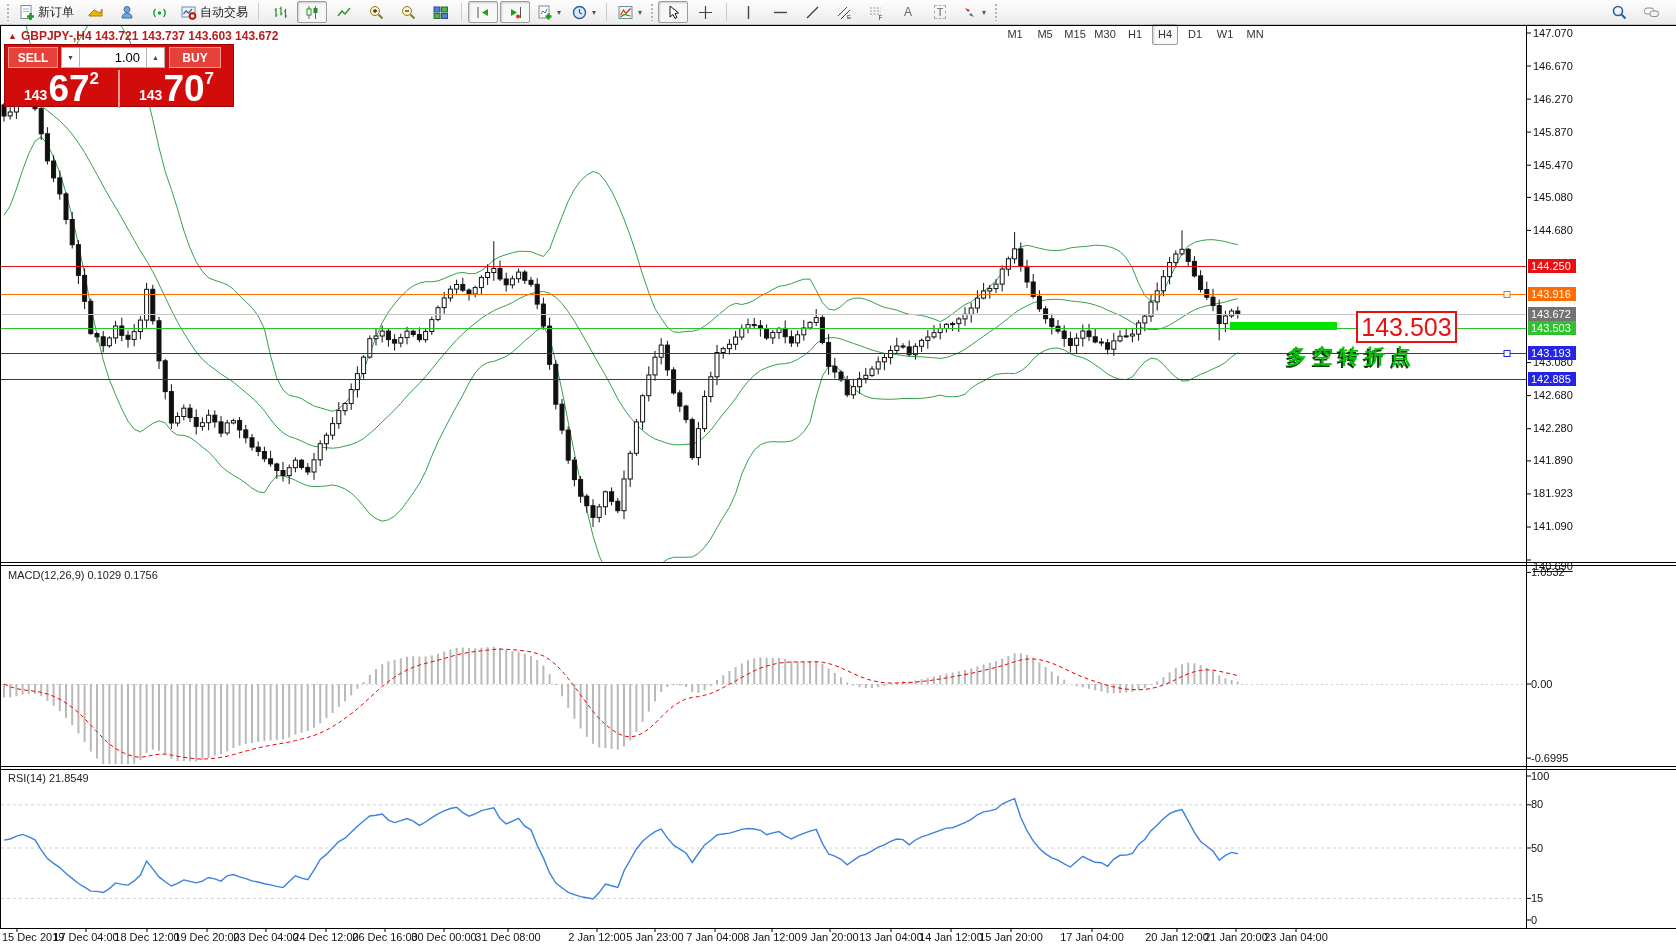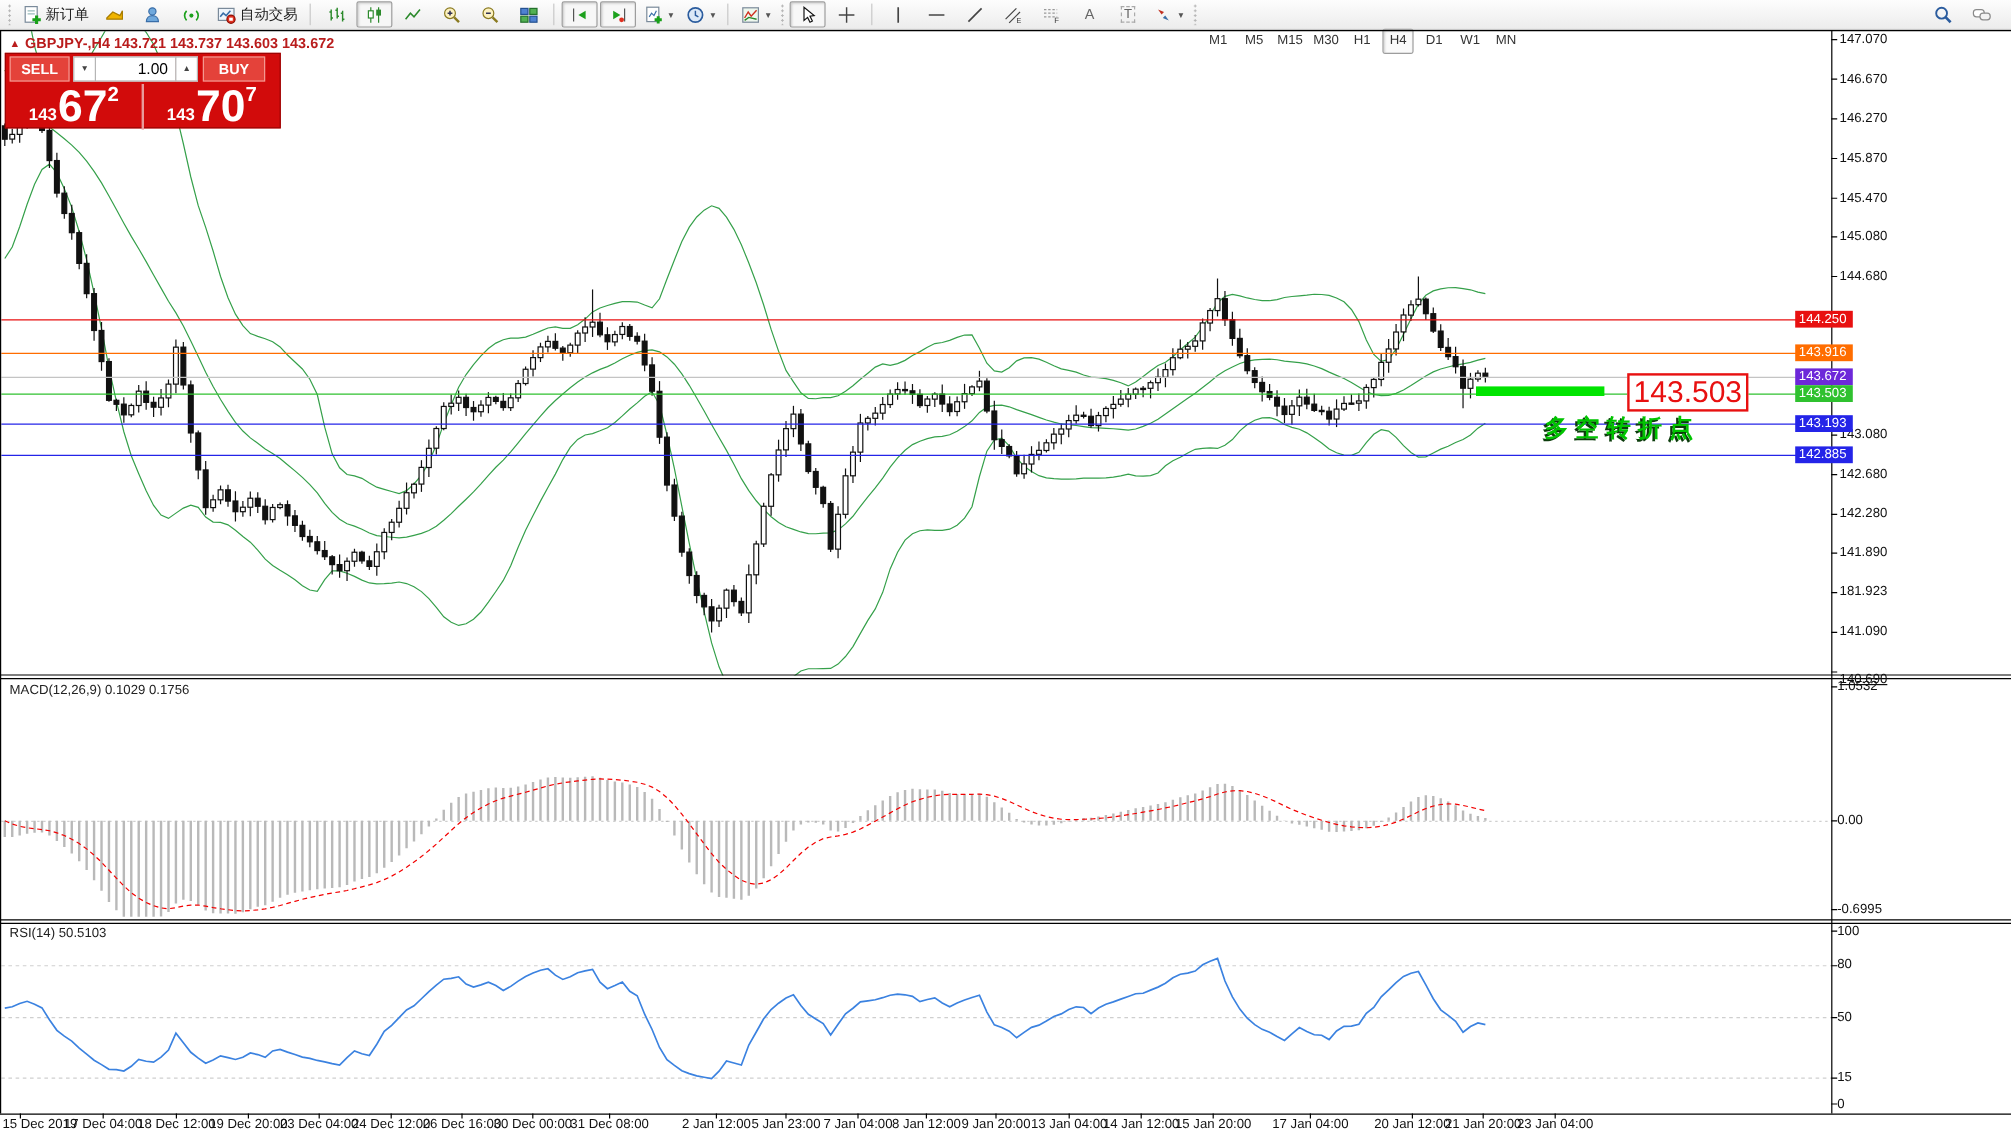--- a/index.html
+++ b/index.html
@@ -37,21 +37,21 @@
   .op-input{width:66px;height:21px;border:1px solid #b5b5b5;border-left:none;border-right:none;
     box-sizing:border-box;font-size:13px;text-align:right;padding-right:6px;font-family:"Liberation Sans",sans-serif;}
   .op-row2{position:absolute;left:0;top:25px;width:100%;height:38px;display:flex;color:#fff;}
   .op-half{width:114px;display:flex;align-items:flex-end;justify-content:center;padding-bottom:3px;box-sizing:border-box;}
   .op-div{width:2px;background:#e89a9a;}
   .op-small{font-size:14px;font-weight:bold;line-height:20px;margin-right:1px;}
   .op-big{font-size:37px;font-weight:bold;line-height:32px;}
   .op-sup{font-size:17px;font-weight:bold;line-height:14px;align-self:flex-start;margin-top:2px;}
   
   .ptick{position:absolute;left:1533px;font-size:11px;color:#111;height:13px;line-height:13px;}
-  .badge{position:absolute;left:1496px;width:48px;height:14px;line-height:14px;font-size:11px;
+  .badge{position:absolute;left:1528px;width:48px;height:14px;line-height:14px;font-size:11px;
     color:#fff;padding-left:3px;box-sizing:border-box;}
   .itick{position:absolute;left:1531px;font-size:11px;color:#111;height:13px;line-height:13px;}
   .tlabel{position:absolute;top:931px;font-size:11px;color:#111;white-space:nowrap;transform:translateX(-50%);}
   .tlabel.first{transform:none;}
   
   .pane-label{position:absolute;left:8px;font-size:11px;color:#222;}
   
   .callout{position:absolute;left:1356px;top:311px;width:101px;height:32px;border:2px solid #e81010;
     background:#fff;color:#e81010;font-size:25px;display:flex;align-items:center;justify-content:center;box-sizing:border-box;}
   .cn-note{position:absolute;left:1287px;top:343px;font-size:20px;font-weight:bold;color:#00c400;
@@ -978,21 +978,21 @@
       <div class="ptick" style="top: 223.918px;">144.680</div>
       <div class="ptick" style="top: 356.082px;">143.080</div>
       <div class="ptick" style="top: 389.122px;">142.680</div>
       <div class="ptick" style="top: 422.163px;">142.280</div>
       <div class="ptick" style="top: 454.378px;">141.890</div>
       <div class="ptick" style="top: 487.418px;">181.923</div>
       <div class="ptick" style="top: 520.459px;">141.090</div>
       <div class="ptick" style="top: 560px; text-decoration: underline;">140.690</div>
       <div class="badge" style="top: 258.937px; background: rgb(232, 16, 16);">144.250</div>
       <div class="badge" style="top: 286.526px; background: rgb(255, 109, 0);">143.916</div>
-      <div class="badge" style="top: 306.681px; background: #6d28d9;">143.672</div>
+      <div class="badge" style="top: 306.681px; background: #737373;">143.672</div>
       <div class="badge" style="top: 320.641px; background: rgb(47, 193, 47);">143.503</div>
       <div class="badge" style="top: 346.247px; background: rgb(36, 36, 232);">143.193</div>
       <div class="badge" style="top: 371.689px; background: rgb(36, 36, 232);">142.885</div>
       <div class="itick" style="top: 565.861px;">1.0532</div>
       <div class="itick" style="top: 677.5px;">0.00</div>
       <div class="itick" style="top: 751.647px;">-0.6995</div>
       <div class="itick" style="top: 769.5px;">100</div>
       <div class="itick" style="top: 798.3px;">80</div>
       <div class="itick" style="top: 841.5px;">50</div>
       <div class="itick" style="top: 891.9px;">15</div>
@@ -1043,18 +1043,18 @@
       <div class="op-div"></div>
       <div class="op-half">
         <span class="op-small">143</span>
         <span class="op-big">70</span>
         <span class="op-sup">7</span>
       </div>
     </div>
   </div>
 
   <div class="pane-label" style="top:569px;">MACD(12,26,9) 0.1029 0.1756</div>
-  <div class="pane-label" style="top:772px;">RSI(14) 50.5103</div>
+  <div class="pane-label" style="top:772px;">RSI(14) 21.8549</div>
 
   <div class="callout">143.503</div>
   <div class="cn-note">多空转折点</div>
 
 </div>
 
 </body></html>

